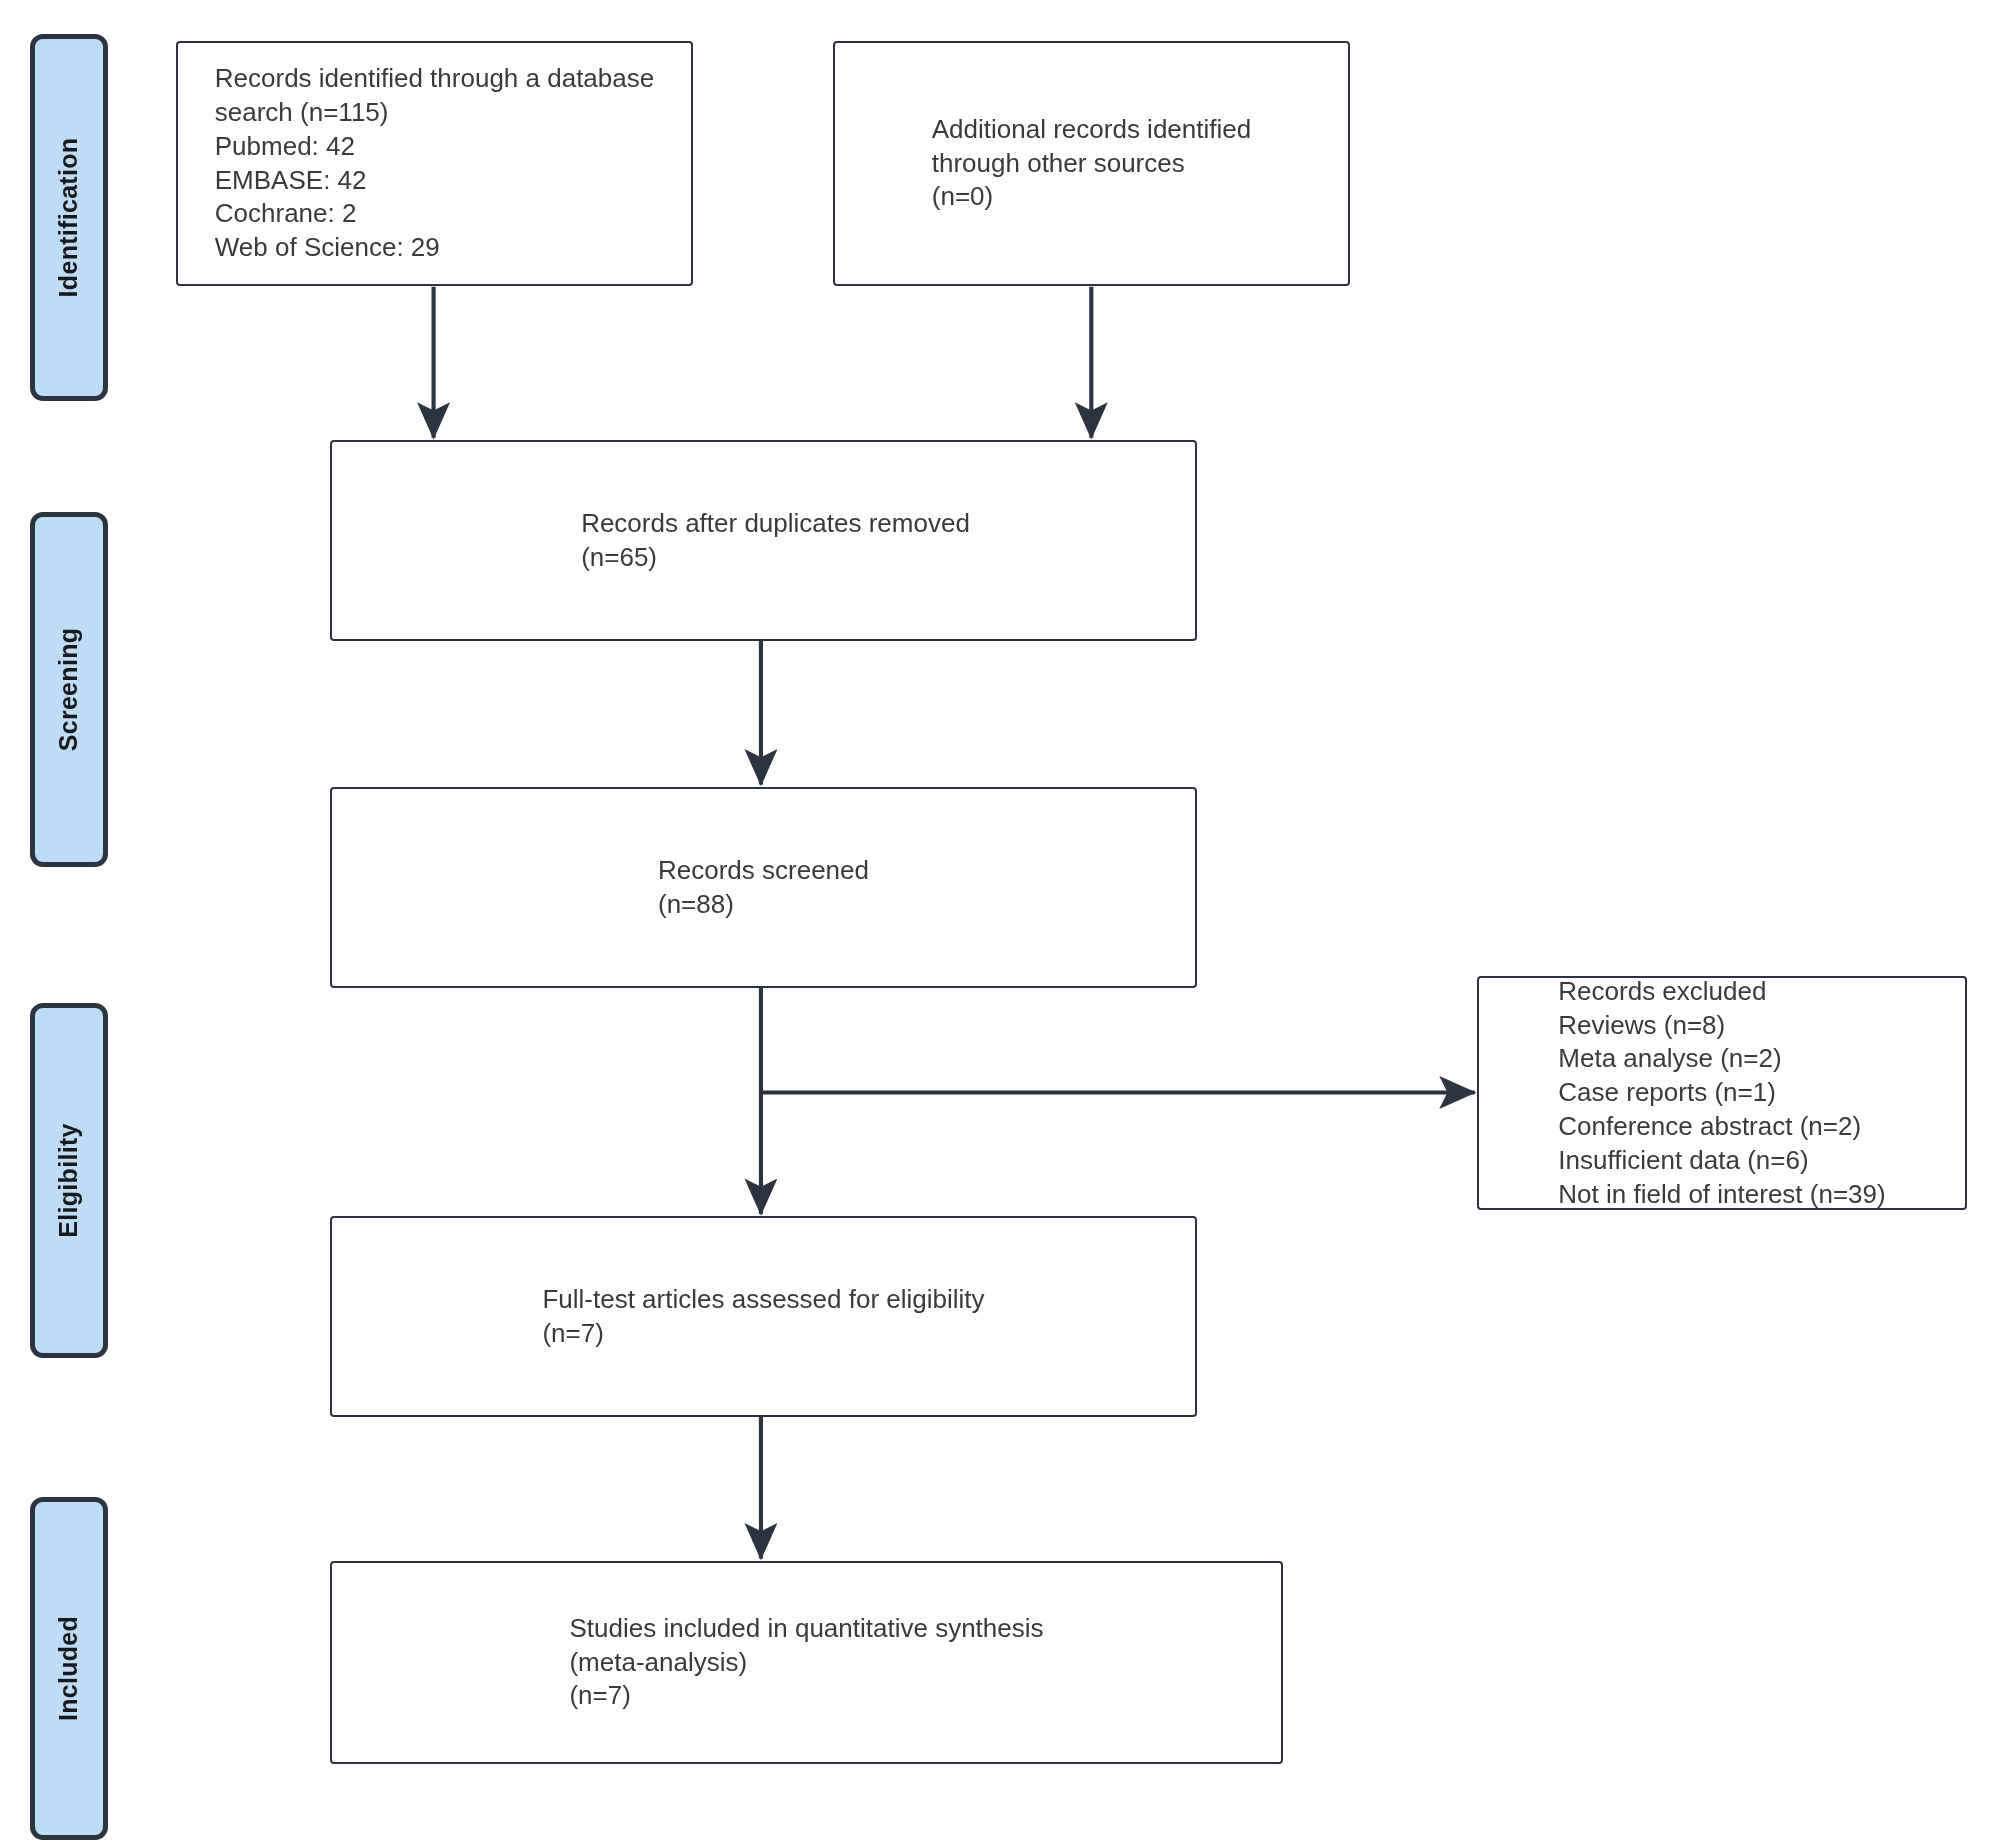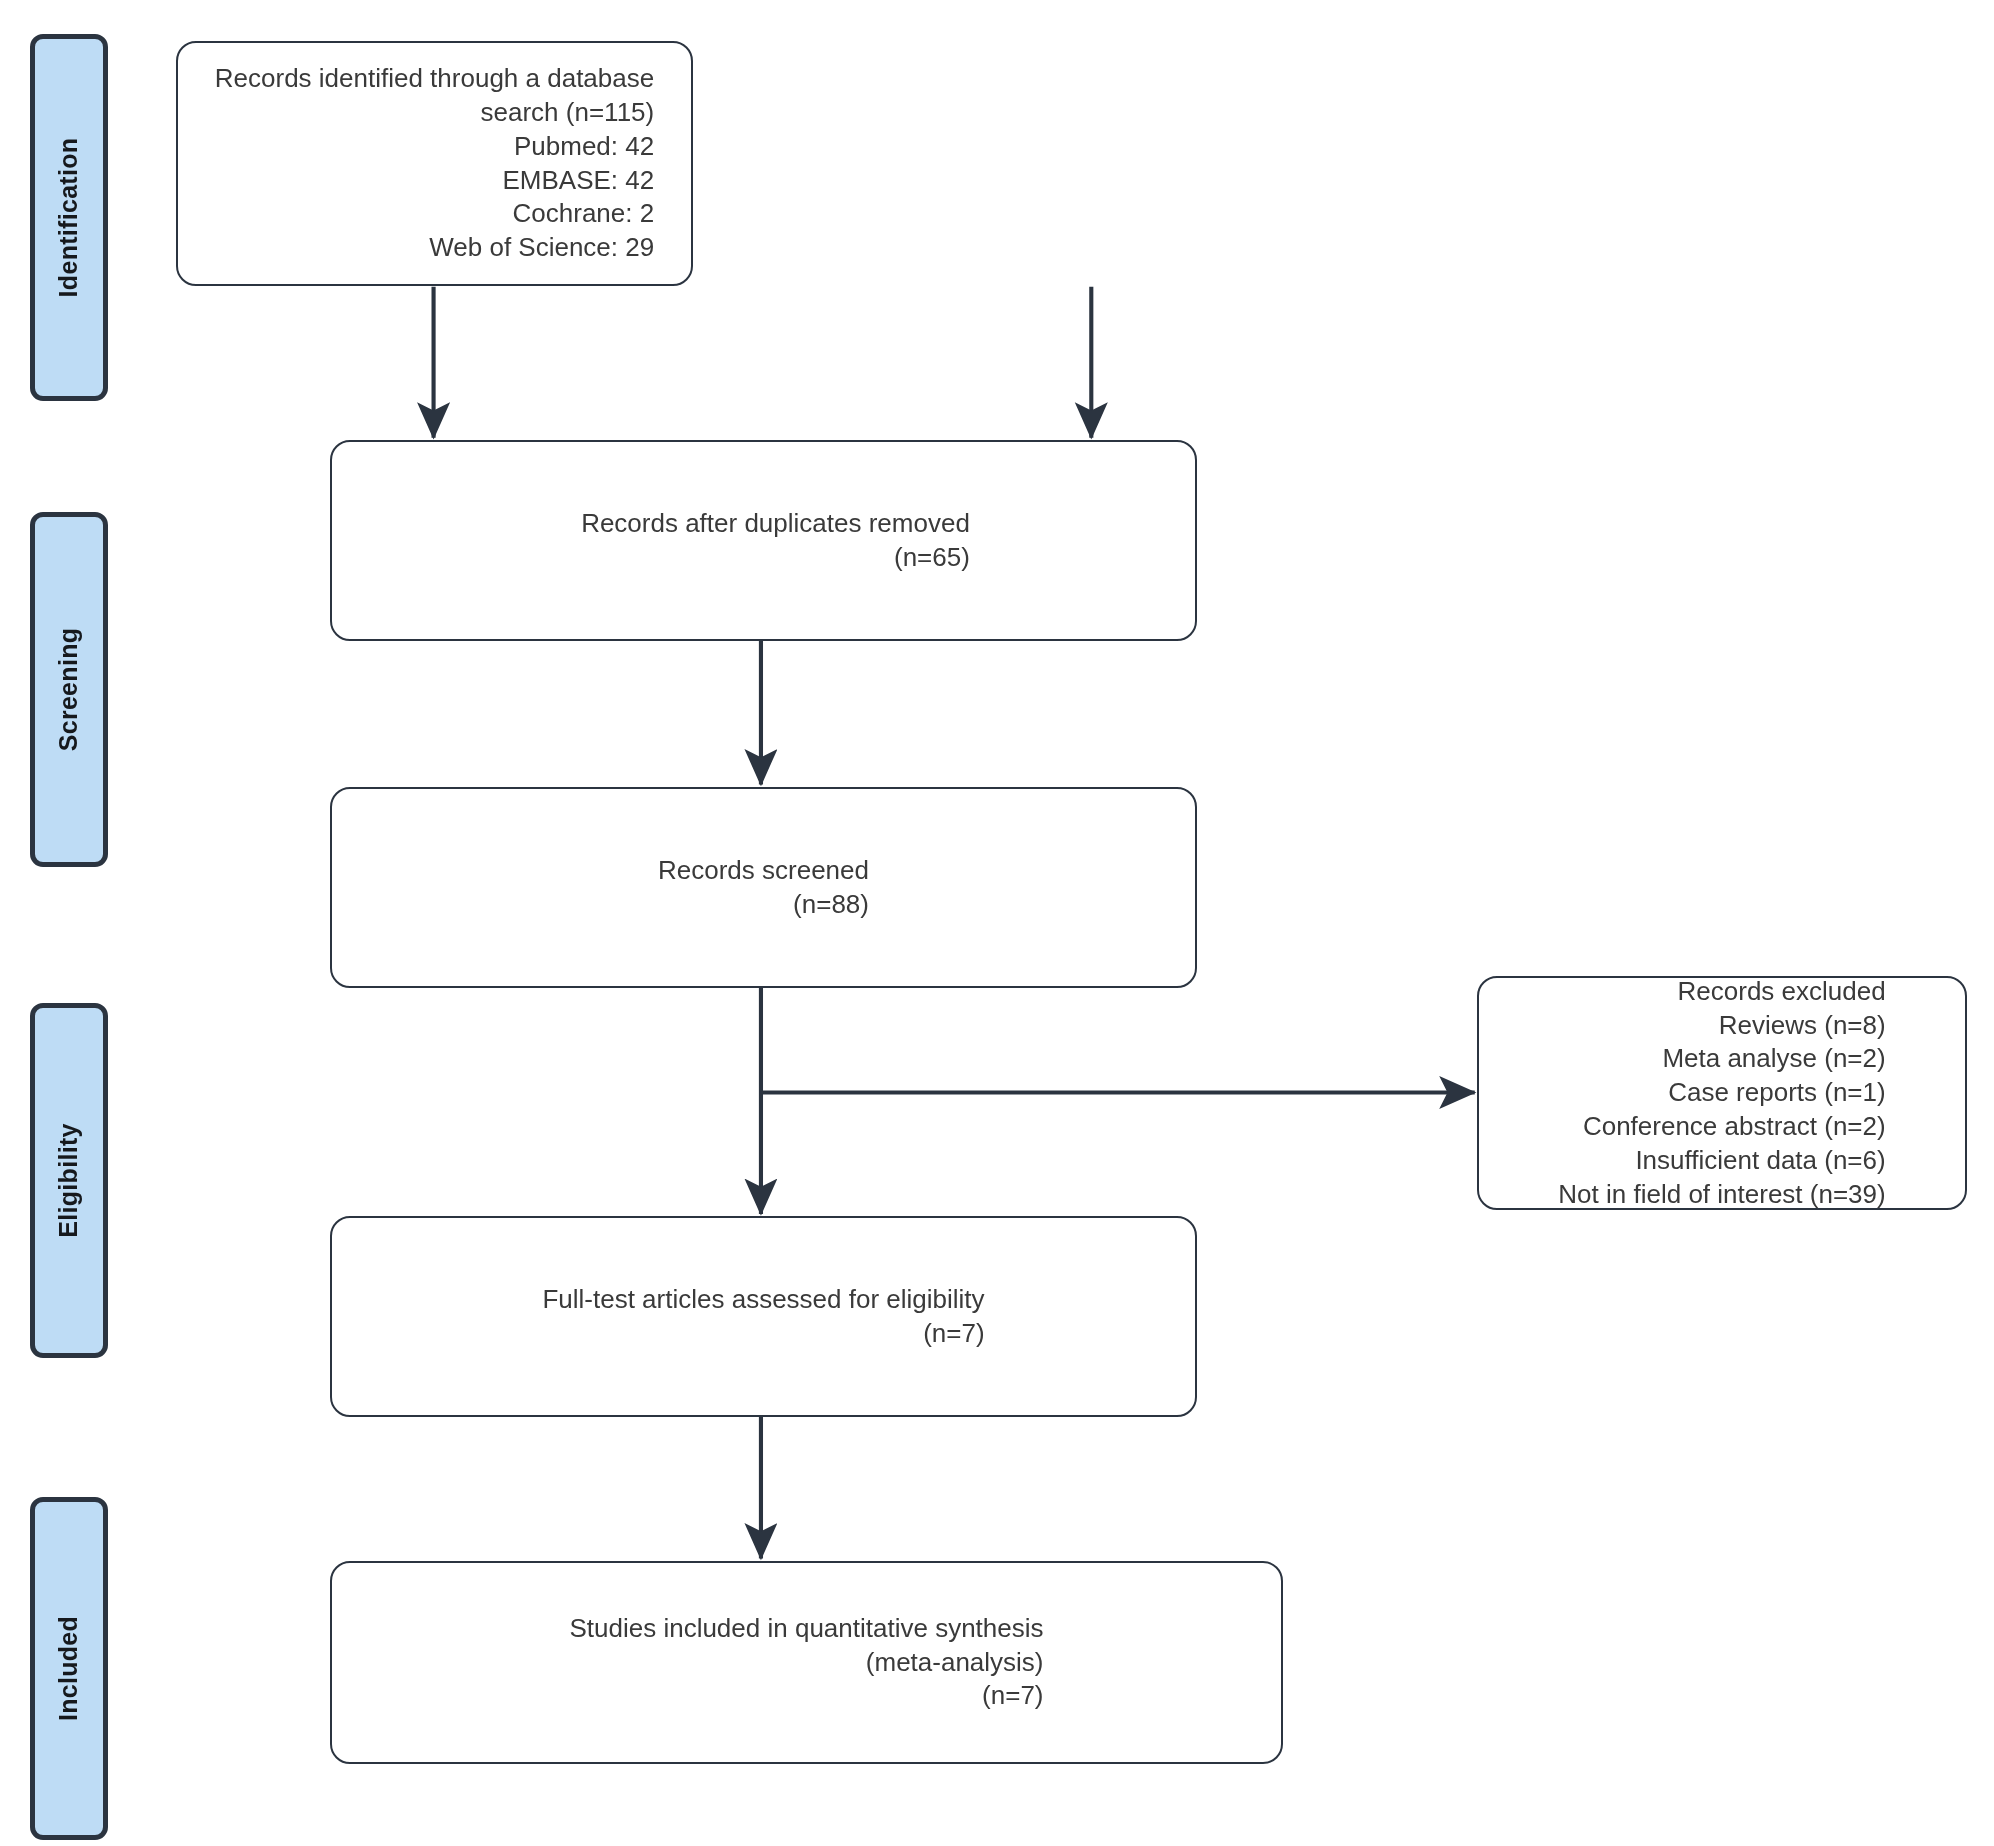--- a/index.html
+++ b/index.html
@@ -35,25 +35,25 @@
     font-size: 25px;
     color: #16191d;
     letter-spacing: 0.3px;
   }
   
   .flow-box {
     position: absolute;
     box-sizing: border-box;
     background: #ffffff;
     border: 2.9px solid #2b3440;
-    border-radius: 20px;
+    border-radius: 4px;
     display: flex;
     align-items: center;
     justify-content: center;
-    text-align: right;
+    text-align: left;
   }
   .flow-box .box-text {
     font-size: 26px;
     line-height: 1.30;
     color: #3a3a3a;
     padding: 0 13px;
     white-space: pre-line;
   }
   
   #connectors {
@@ -108,20 +108,25 @@
 
   <div class="flow-box" style="left:176px; top:41px; width:517px; height:245px;">
     <div class="box-text">Records identified through a database
 search  (n=115)
 Pubmed: 42
 EMBASE: 42
 Cochrane: 2
 Web of Science: 29</div>
   </div>
 
+  <div class="flow-box" style="left:833px; top:41px; width:517px; height:245px;">
+    <div class="box-text">Additional records identified
+through other sources
+(n=0)</div>
+  </div>
 
   <div class="flow-box" style="left:330px; top:440px; width:867px; height:201px;padding-left:24px;">
     <div class="box-text">Records after duplicates removed
 (n=65)</div>
   </div>
 
   <div class="flow-box" style="left:330px; top:787px; width:867px; height:201px;">
     <div class="box-text">Records screened
 (n=88)</div>
   </div>

